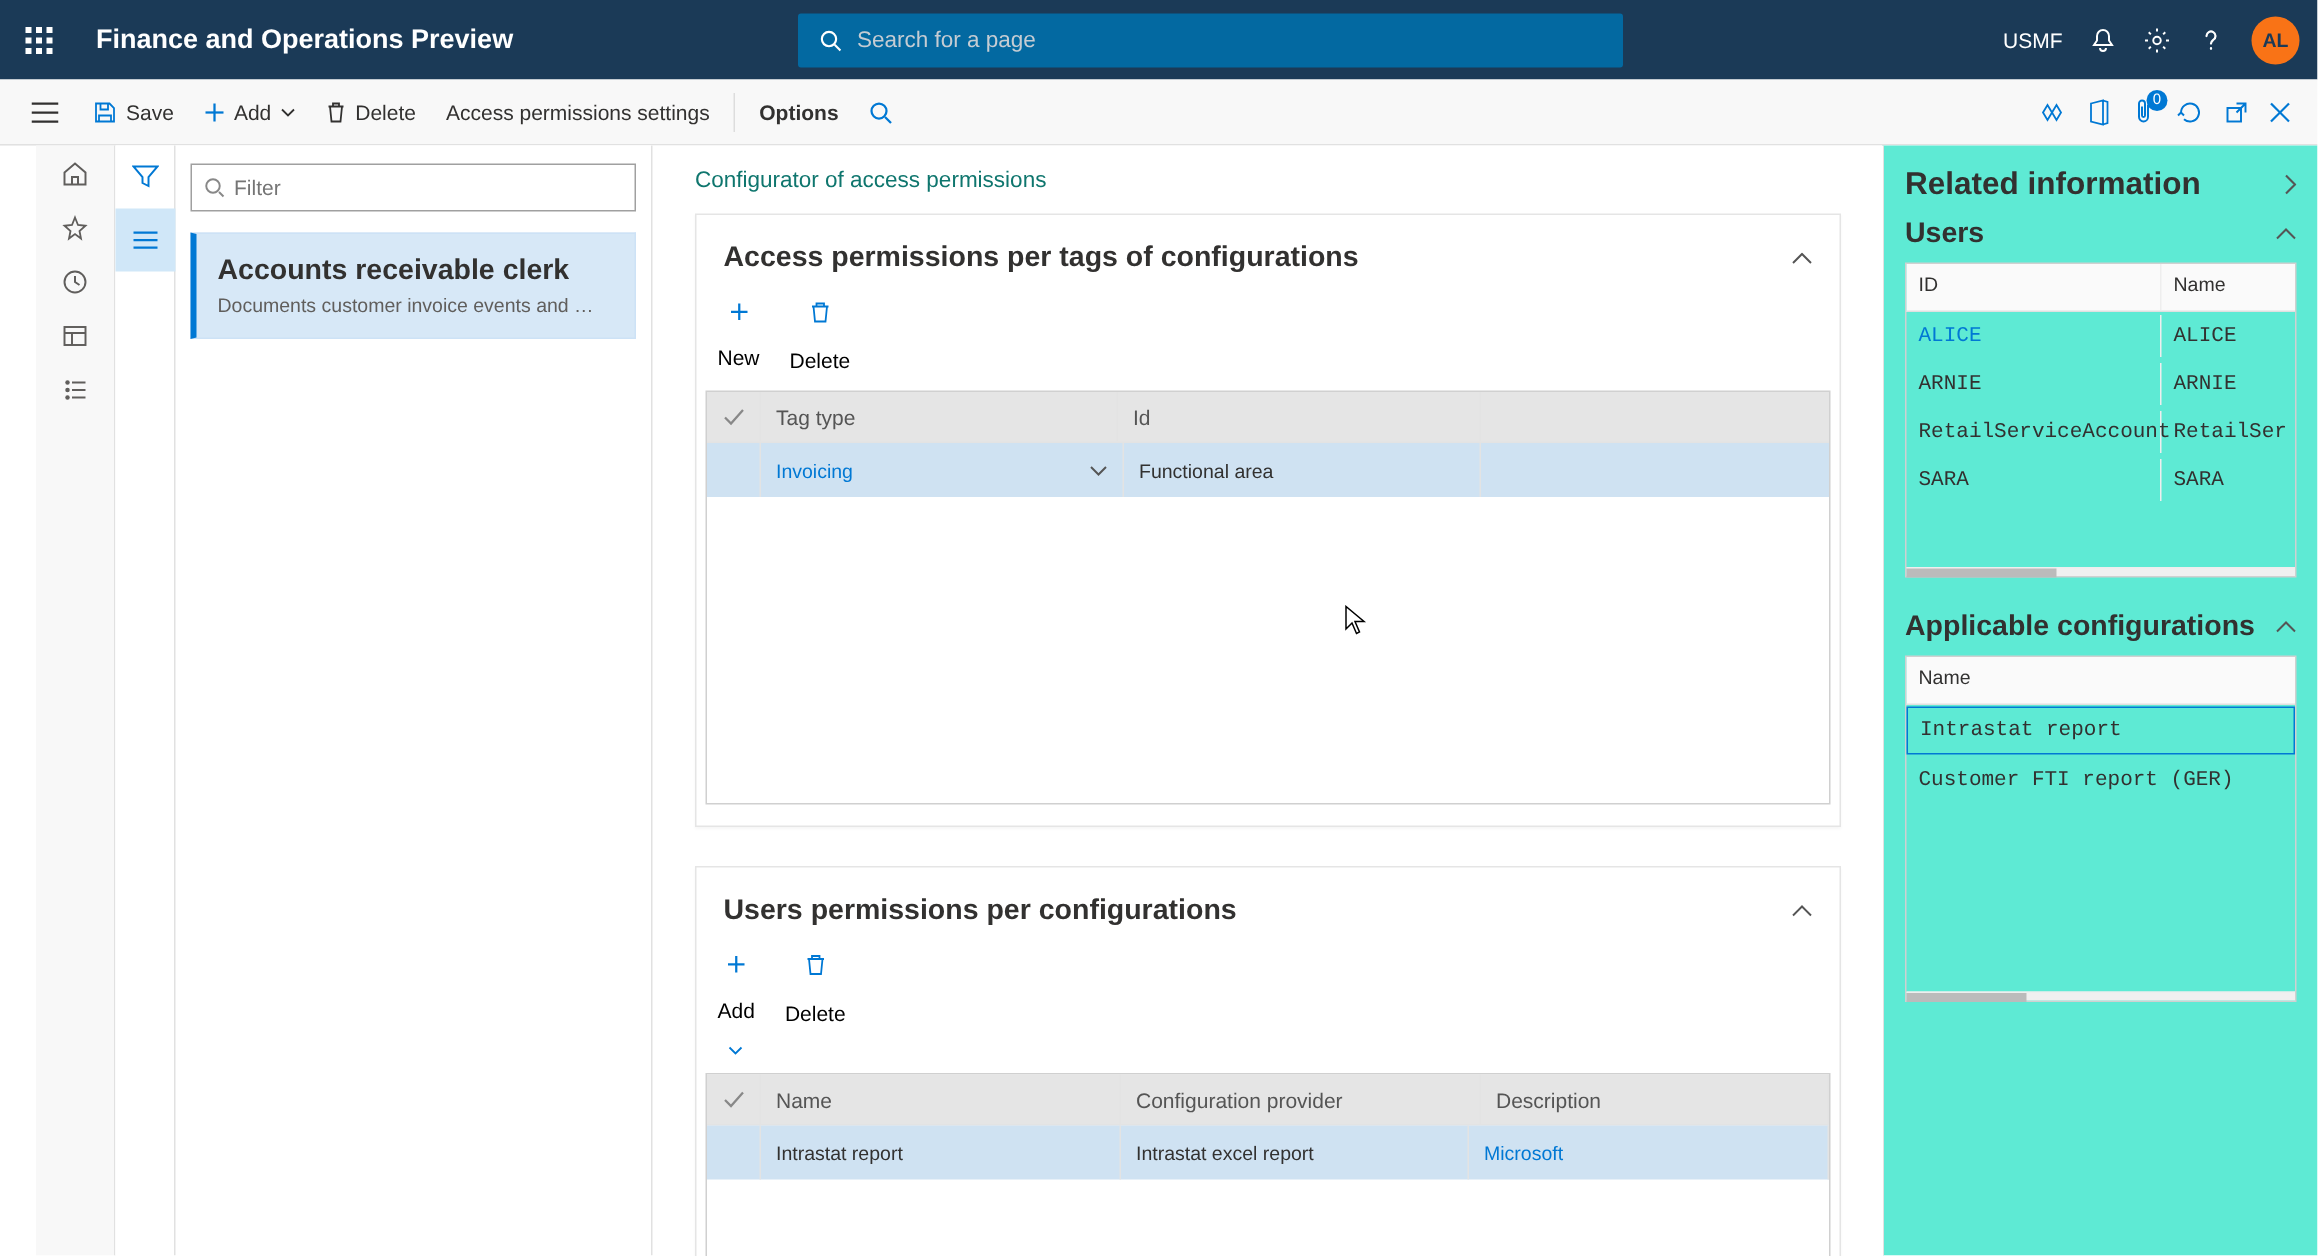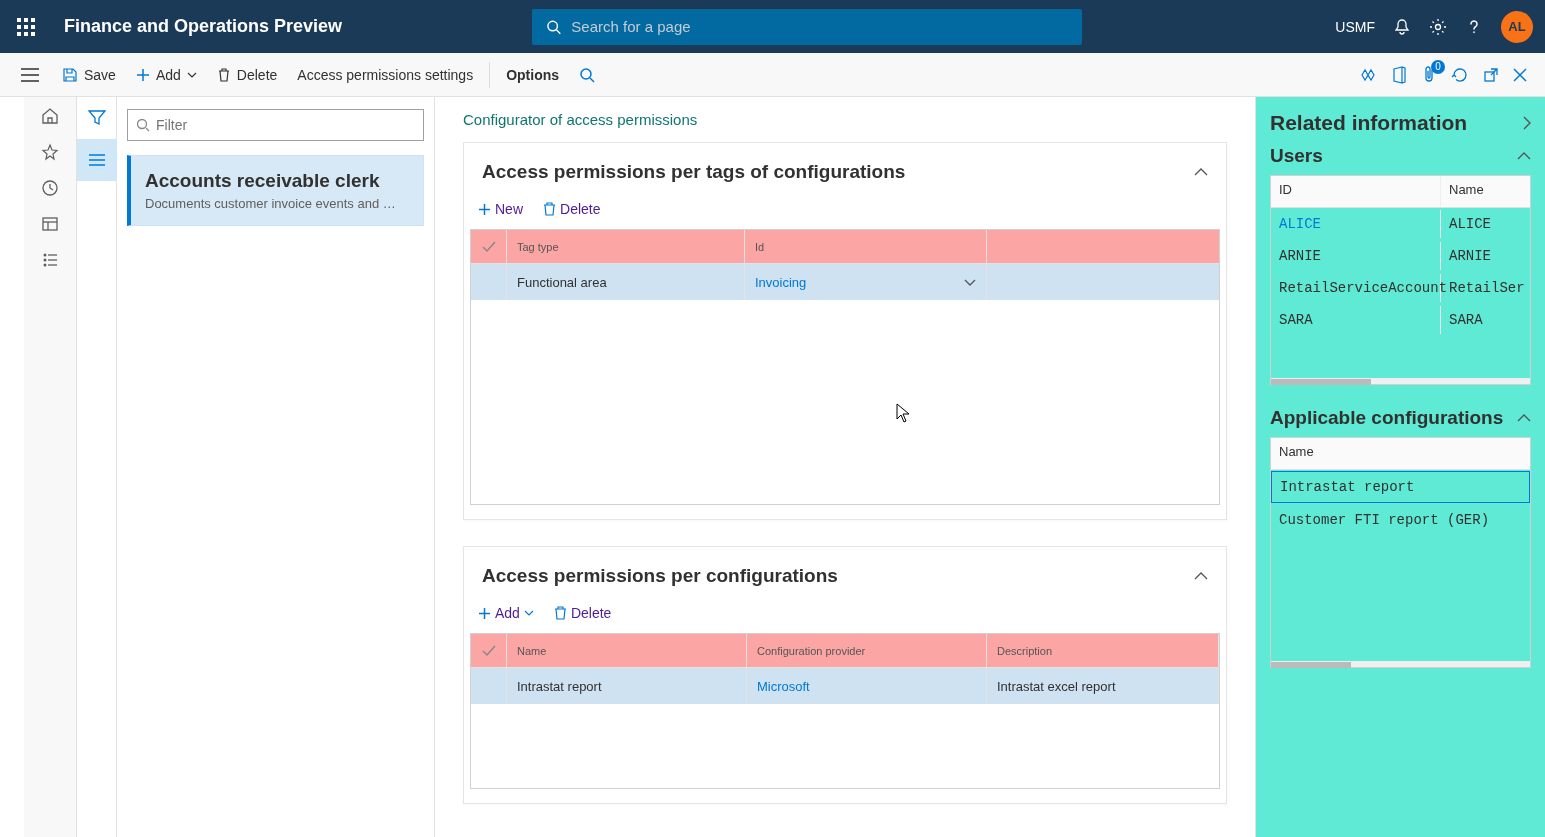--- a/index.html
+++ b/index.html
@@ -51,25 +51,25 @@
 .list-item .sub { font-size: 13px; color: #605e5c; white-space: nowrap; overflow: hidden; text-overflow: ellipsis; }
 
 
 .content { flex: 1; padding: 14px 28px; background: #fff; overflow-y: auto; position: relative; }
 .content-header { font-size: 15px; color: #0f766e; margin-bottom: 14px; }
 .panel { background: #fff; border: 1px solid #e5e5e5; box-shadow: 0 1px 2px rgba(0,0,0,0.04); margin-bottom: 26px; }
 .panel-header { display: flex; align-items: center; justify-content: space-between; padding: 18px 18px 14px; }
 .panel-header .ptitle { font-size: 19px; font-weight: 600; }
 .panel-header .chevron { cursor: pointer; }
 .panel-toolbar { padding: 0 6px 8px; display: flex; gap: 4px; }
-.panel-toolbar .tbtn { display: flex; align-items: center; gap: 4px; color: #4c1d95; font-size: 14px; padding: 4px 8px; cursor: pointer; }
+.panel-toolbar .tbtn { display: flex; align-items: center; gap: 16px; color: #000000; font-size: 14px; padding: 4px 8px; cursor: pointer; flex-direction: column; }
 .grid { border: 1px solid #d0d0d0; margin: 0 6px 14px; }
 .grid .ghead, .grid .grow { display: flex; }
 .grid .gcheck { width: 36px; border-right: 1px solid #e3e3e3; display: flex; align-items: center; justify-content: center; }
-.grid .ghead { background: #fca5a5; border-bottom: 1px solid #e3e3e3; height: 34px; font-size: 11px; color: #555; }
+.grid .ghead { background: #e5e5e5; border-bottom: 1px solid #e3e3e3; height: 34px; font-size: 14px; color: #555; }
 .grid .gcol { border-right: 1px solid #e3e3e3; padding: 8px 10px; display: flex; align-items: center; }
 .grid .grow { height: 36px; }
 .grid .grow.selected { background: #cfe2f2; }
 .grid .link { color: #0078d4; }
 .grid .dropdown-cell { display: flex; align-items: center; justify-content: space-between; width: 100%; }
 
 .grid1 .c-tag { width: 238px; }
 .grid1 .c-id { width: 242px; }
 .grid1 .grid-body { height: 240px; }
 
@@ -337,37 +337,37 @@
                 <svg width="14" height="12" viewBox="0 0 14 12">
                   <path d="M1 6l4 4 8-9" stroke="#888" fill="none" stroke-width="1.5"></path>
                 </svg>
               </div>
             <div class="gcol c-tag">Tag type</div>
             <div class="gcol c-id">Id</div>
           </div>
           <div class="grid-body">
             <div class="grow selected">
               <div class="gcheck"></div>
-              <div class="gcol c-tag">Functional area</div>
               <div class="gcol c-id">
                 <div class="dropdown-cell">
                   <span class="link">Invoicing</span>
                   <svg width="12" height="7" viewBox="0 0 12 7">
                       <path d="M1 1l5 5 5-5" stroke="#555" fill="none" stroke-width="1.3"></path>
                     </svg>
                 </div>
               </div>
+              <div class="gcol c-tag">Functional area</div>
             </div>
           </div>
         </div>
       </div>
 
       <div class="panel">
         <div class="panel-header">
-          <div class="ptitle">Access permissions per configurations</div>
+          <div class="ptitle">Users permissions per configurations</div>
           <div class="chevron">
               <svg width="14" height="8" viewBox="0 0 14 8">
                 <path d="M1 7l6-6 6 6" stroke="#555" fill="none" stroke-width="1.3"></path>
               </svg>
             </div>
         </div>
         <div class="panel-toolbar">
           <div class="tbtn">
             <svg width="13" height="13" viewBox="0 0 13 13">
                 <line x1="6.5" y1="1" x2="6.5" y2="12" stroke="#0078d4" stroke-width="1.5"></line>
@@ -393,22 +393,22 @@
                 </svg>
               </div>
             <div class="gcol c-name">Name</div>
             <div class="gcol c-prov">Configuration provider</div>
             <div class="gcol c-desc">Description</div>
           </div>
           <div class="grid-body">
             <div class="grow selected">
               <div class="gcheck"></div>
               <div class="gcol c-name">Intrastat report</div>
+              <div class="gcol c-desc">Intrastat excel report</div>
               <div class="gcol c-prov link">Microsoft</div>
-              <div class="gcol c-desc">Intrastat excel report</div>
             </div>
           </div>
         </div>
       </div>
 
       <div class="cursor">
         <svg width="16" height="20" viewBox="0 0 16 20">
             <path d="M1 1l0 15 4-4 3 7 2-1-3-7 6 0z" fill="#fff" stroke="#000" stroke-width="1"></path>
           </svg>
       </div>

